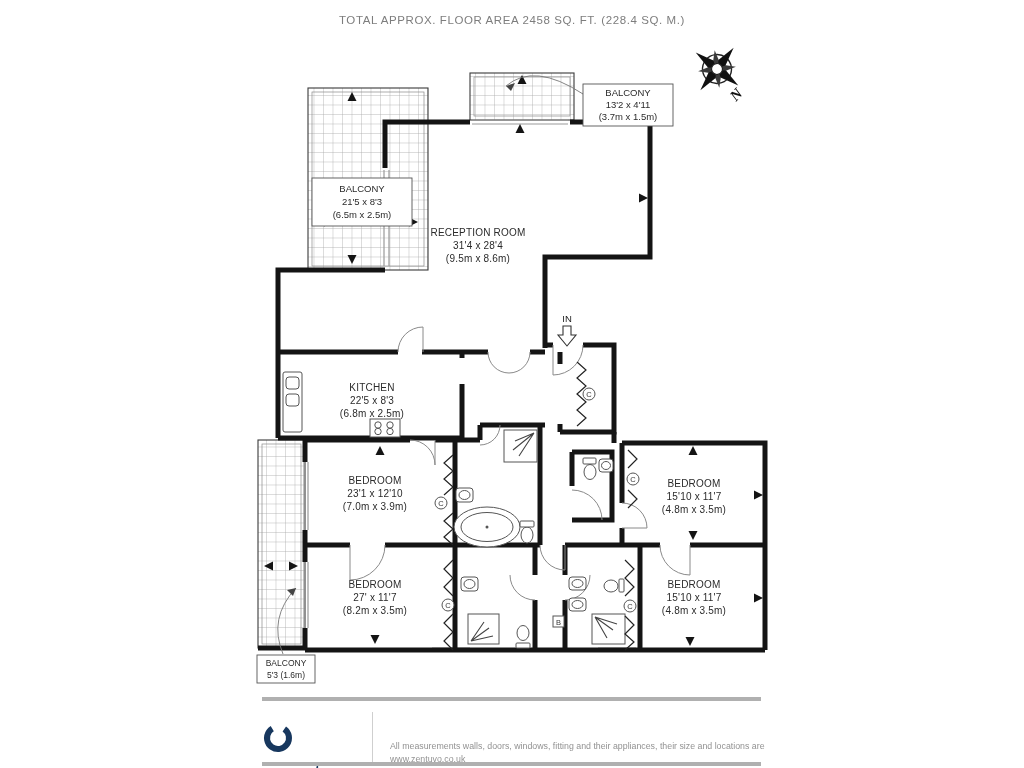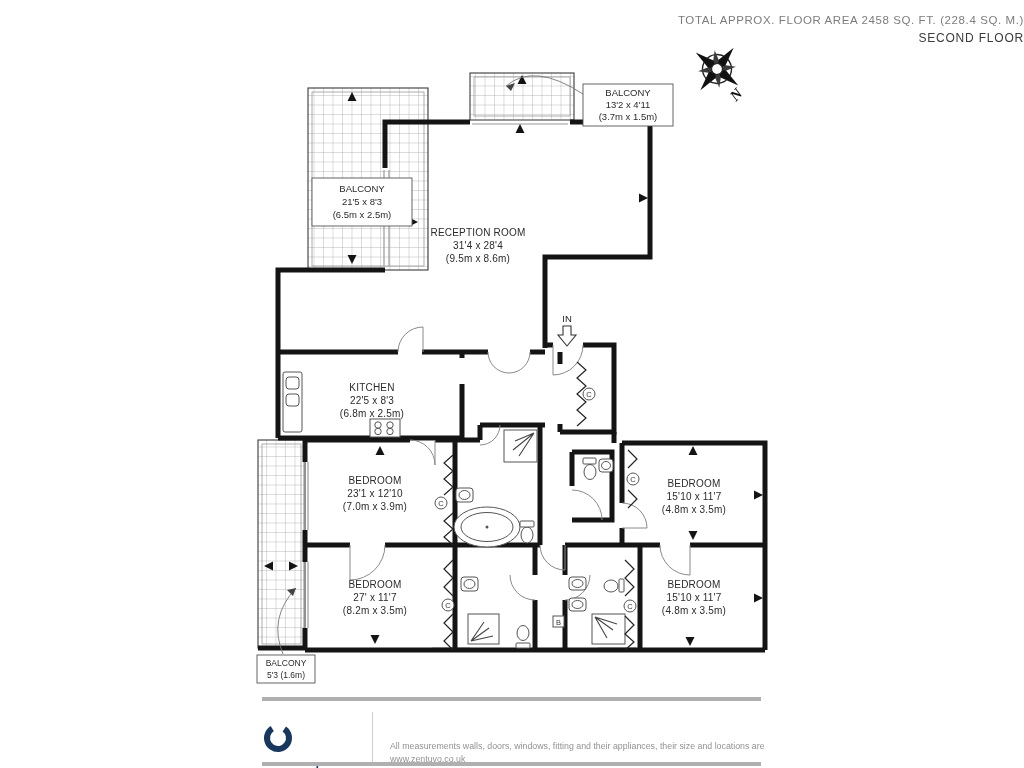--- a/index.html
+++ b/index.html
@@ -1,18 +1,18 @@
 <!DOCTYPE html>
 <html><head>
 <meta charset="utf-8">
 <style>
   html,body{margin:0;padding:0;background:#fff;}
   #page{position:relative;width:1024px;height:768px;background:#ffffff;overflow:hidden;
         font-family:"Liberation Sans", sans-serif;}
-  .hdr{position:absolute;top:14px;left:0;width:100%;text-align:right;}
+  .hdr{position:absolute;top:14px;left:0;width:100%;text-align:center;}
   .hdr .t1{display:block;font-size:11.5px;color:#7d7d7d;letter-spacing:.6px;}
   .hdr .t2{display:block;margin-top:5px;font-size:12px;color:#3a3a3a;letter-spacing:.8px;}
   svg text{font-family:"Liberation Sans", sans-serif;fill:#2b2b2b;}
   .roomlabel{font-size:10px;letter-spacing:.2px;}
   .boxlabel{font-size:9.5px;}
   .boxlabel-sm{font-size:8.5px;}
   .marker{font-size:7.5px;fill:#333;}
   .inlabel{font-size:9.5px;fill:#222;}
   .wall{stroke:#141414;stroke-width:5;fill:none;stroke-linecap:butt;}
   .thin{stroke:#444;stroke-width:1.1;fill:none;}
@@ -32,21 +32,20 @@
   .disc{position:absolute;left:390px;top:740px;width:410px;font-size:8.8px;color:#929292;line-height:1.45;}
   .disc span{display:block;}
 </style>
 </head>
 <body>
 
 <div id="page">
 
   <div class="hdr">
     <span class="t1">TOTAL APPROX. FLOOR AREA 2458 SQ. FT. (228.4 SQ. M.)</span>
-    <span class="t2">SECOND FLOOR</span>
   </div>
 
   <svg width="1024" height="768" viewBox="0 0 1024 768" style="position:absolute;left:0;top:0;">
     <defs>
       <pattern id="tile" width="9.5" height="9.5" patternUnits="userSpaceOnUse">
         <path d="M9.5,0 H0 V9.5" stroke="#a8a8a8" stroke-width="0.8" fill="none"></path>
       </pattern>
     </defs>
 
     <g>

